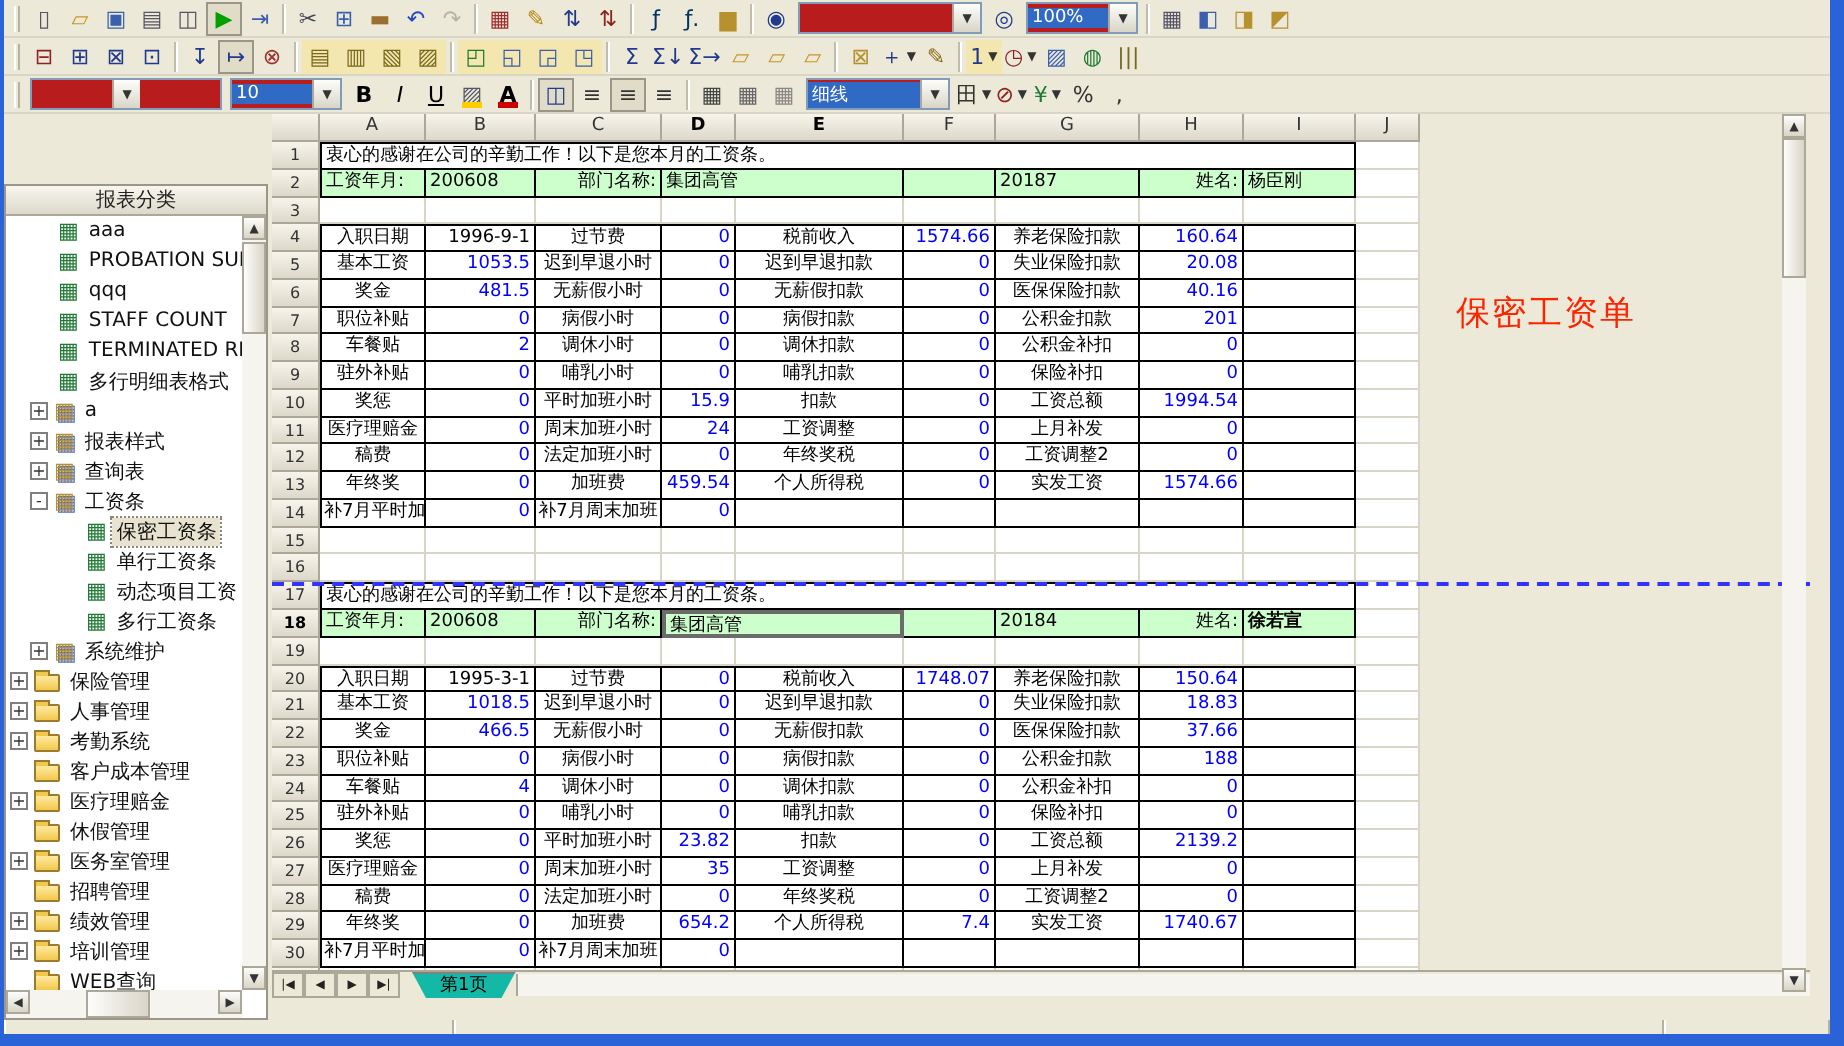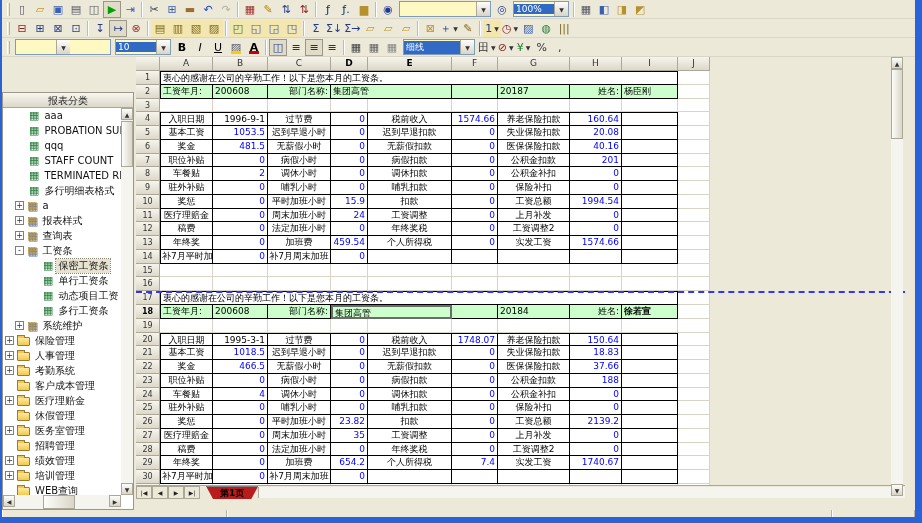--- a/index.html
+++ b/index.html
@@ -13,21 +13,21 @@
         border-bottom:1px solid #d9d5c7; padding:0 2px; position:relative; }
   .tb .grip { width:3px; height:13px; margin:0 3px; border-left:1px solid #fff; border-right:1px solid #b5b1a4; }
   .tbtn { min-width:18px; height:17px; display:flex; align-items:center; justify-content:center;
           position:relative; border:1px solid transparent; flex:none; }
   .tbtn span.g { font-size:11px; line-height:11px; }
   .tbtn.pressed { background:#e0dcc8; border:1px solid #9a9689; }
   .tbtn.disabled span.g { color:#b5b1a4 !important; }
   .tbtn .bar { position:absolute; left:3px; right:3px; bottom:1px; height:3px; }
   .tbtn .dd { font-size:6px; color:#333; margin-left:2px; }
   .sep { width:2px; height:15px; margin:0 2px; border-left:1px solid #c0bcae; border-right:1px solid #fff; flex:none; }
-  .combo { height:16px; background:#fef9c3; border:1px solid #7f9db9; display:flex; align-items:center;
+  .combo { height:16px; background:#b91c1c; border:1px solid #7f9db9; display:flex; align-items:center;
            margin:0 2px; flex:none; }
   .combo .cval { flex:1; font-size:9px; padding:0 2px; white-space:nowrap; overflow:hidden; }
   .combo .cval.sel { background:#316ac5; color:#fff; }
   .combo .carw { width:14px; height:14px; background:linear-gradient(#fdfdfb,#d9d5c7); border-left:1px solid #aca899;
                  display:flex; align-items:center; justify-content:center; font-size:6px; color:#333; }
 
   
   .main { position:absolute; top:57px; left:0; right:0; bottom:7px; }
   .sidebar { position:absolute; left:0; top:0; width:132px; bottom:0; background:#fff;
              border:1px solid #9a9689;margin-top:35px; }
@@ -73,22 +73,22 @@
   .tc.grn { background:#ccffcc; }
   .tc.selcell { border:2px solid #6b6b6b; }
   .tc.tg { text-align:left; }
   .canvas-right { position:absolute; left:574px; top:14px; right:0; bottom:25px; background:#ece9d8; }
   .redlbl { position:absolute; left:18px; top:74px; color:#ff2400; font-size:17px; letter-spacing:1px; }
   .pagebreak { position:absolute; left:0; top:234px; width:769px; border-top:2px dashed #3333ff; }
   .tabbar { position:absolute; left:0; bottom:11px; right:0; height:14px; background:#ece9d8;
             border-top:1px solid #aca899; display:flex; align-items:flex-end; }
   .navb { width:16px; height:13px; background:#ece9d8; border:1px solid #aca899; font-size:6px;
           display:flex; align-items:center; justify-content:center; color:#222; flex:none; }
-  .stab { height:13px; padding:0 14px; background:#b91c1c; font-size:9px; line-height:13px; margin-left:6px;
-          clip-path:polygon(0 0,100% 0,calc(100% - 7px) 100%,7px 100%); border-top:1px solid #808080;font-weight:bold; }
+  .stab { height:13px; padding:0 14px; background:#14b8a6; font-size:9px; line-height:13px; margin-left:6px;
+          clip-path:polygon(0 0,100% 0,calc(100% - 7px) 100%,7px 100%); border-top:1px solid #808080; }
   .tabfill { flex:1; height:11px; background:#f5f4ef; border-left:1px solid #aca899; margin-bottom:1px;}
   .sheet-bottom { position:absolute; left:0; bottom:0; right:0; height:11px; background:#ece9d8; }
 
   .vscroll { position:absolute; right:12px; top:0; width:12px; bottom:14px; background:#f5f4ef; }
   .vthumb { position:absolute; left:0; top:12px; width:12px; height:70px; }
   .statusbar { position:absolute; left:0; right:0; bottom:0; height:7px; background:#ece9d8; display:flex; }
   .spanel { border-left:1px solid #fff; border-right:1px solid #b5b1a4; }
 </style>
 </head>
 <body>
@@ -899,20 +899,23 @@
             <div class="gc" style="width: 63px;"></div>
             <div class="gc" style="width: 37px;"></div>
             <div class="gc" style="width: 84px;"></div>
             <div class="gc" style="width: 46px;"></div>
             <div class="gc" style="width: 72px;"></div>
             <div class="gc" style="width: 52px;"></div>
             <div class="gc" style="width: 56px;"></div>
             <div class="gc" style="width: 32px;"></div>
           </div>
         </div>
+      <div class="canvas-right">
+        <span class="redlbl">保密工资单</span>
+      </div>
       <div class="pagebreak"></div>
       <div class="sheet-bottom"></div>
       <div class="tabbar">
         <span id="navbtns" style="display:flex">
             <div class="navb">|◀</div>
             <div class="navb">◀</div>
             <div class="navb">▶</div>
             <div class="navb">▶|</div>
           </span>
         <div class="stab">第1页</div>

